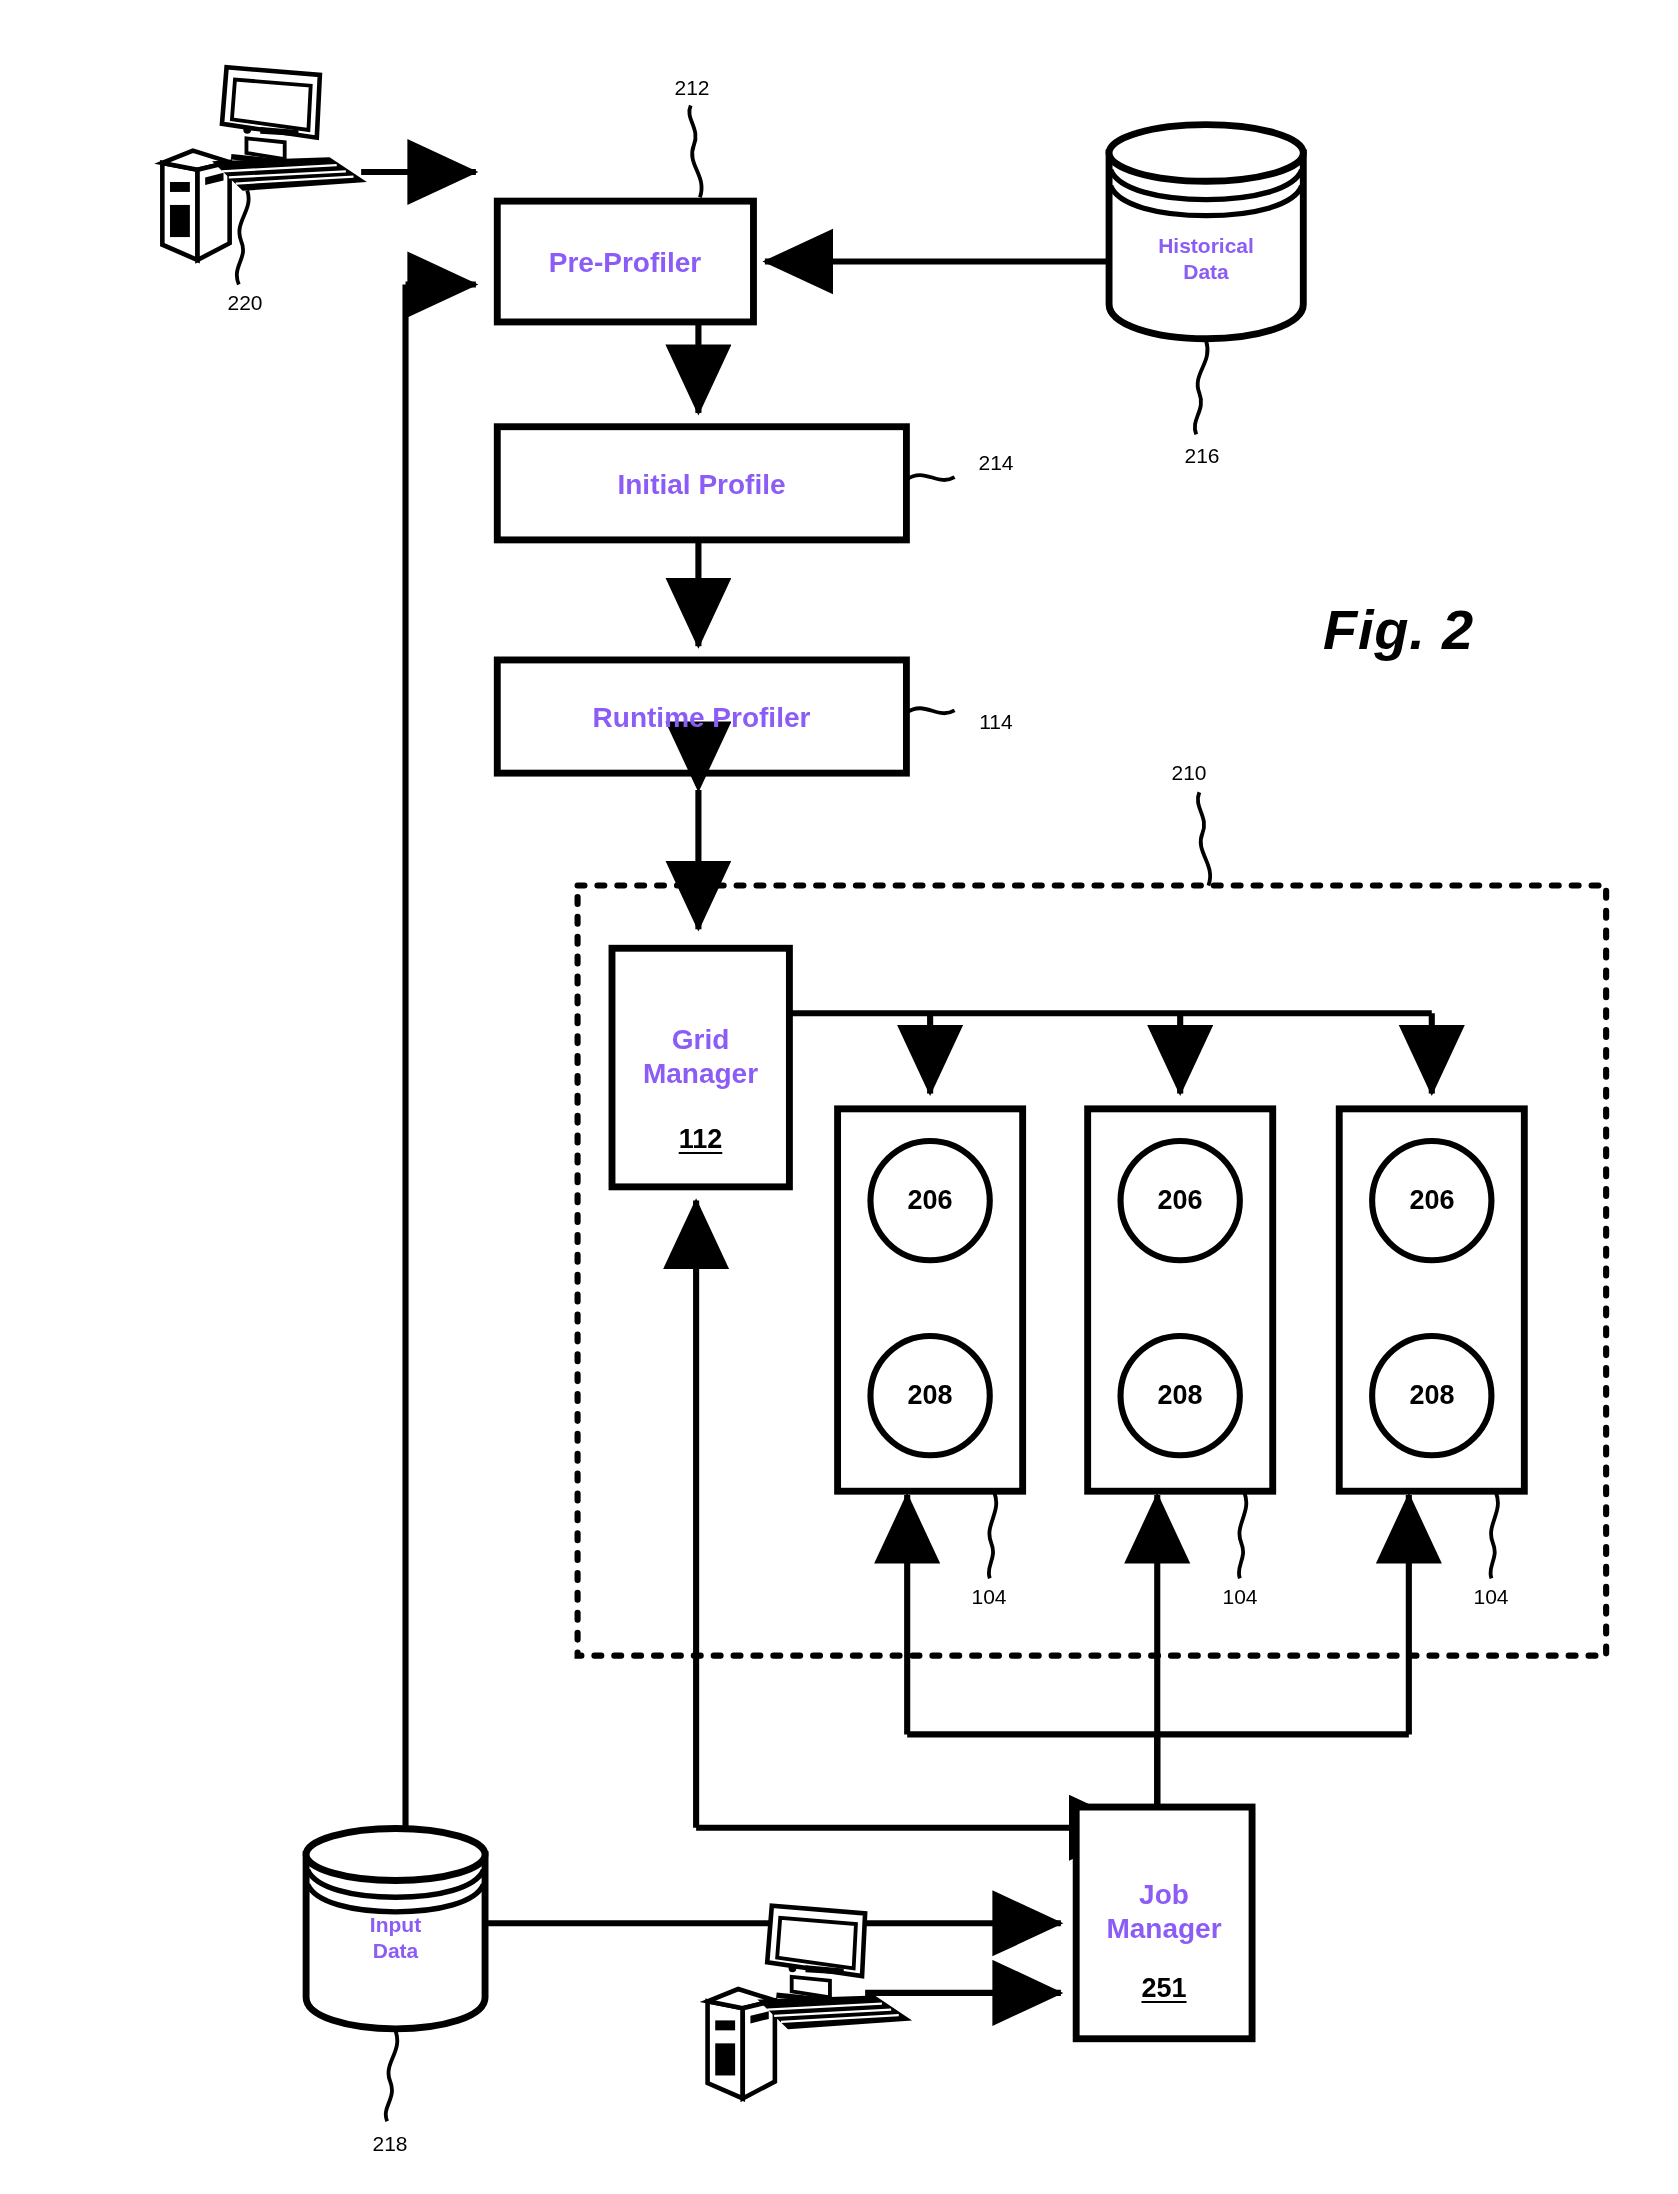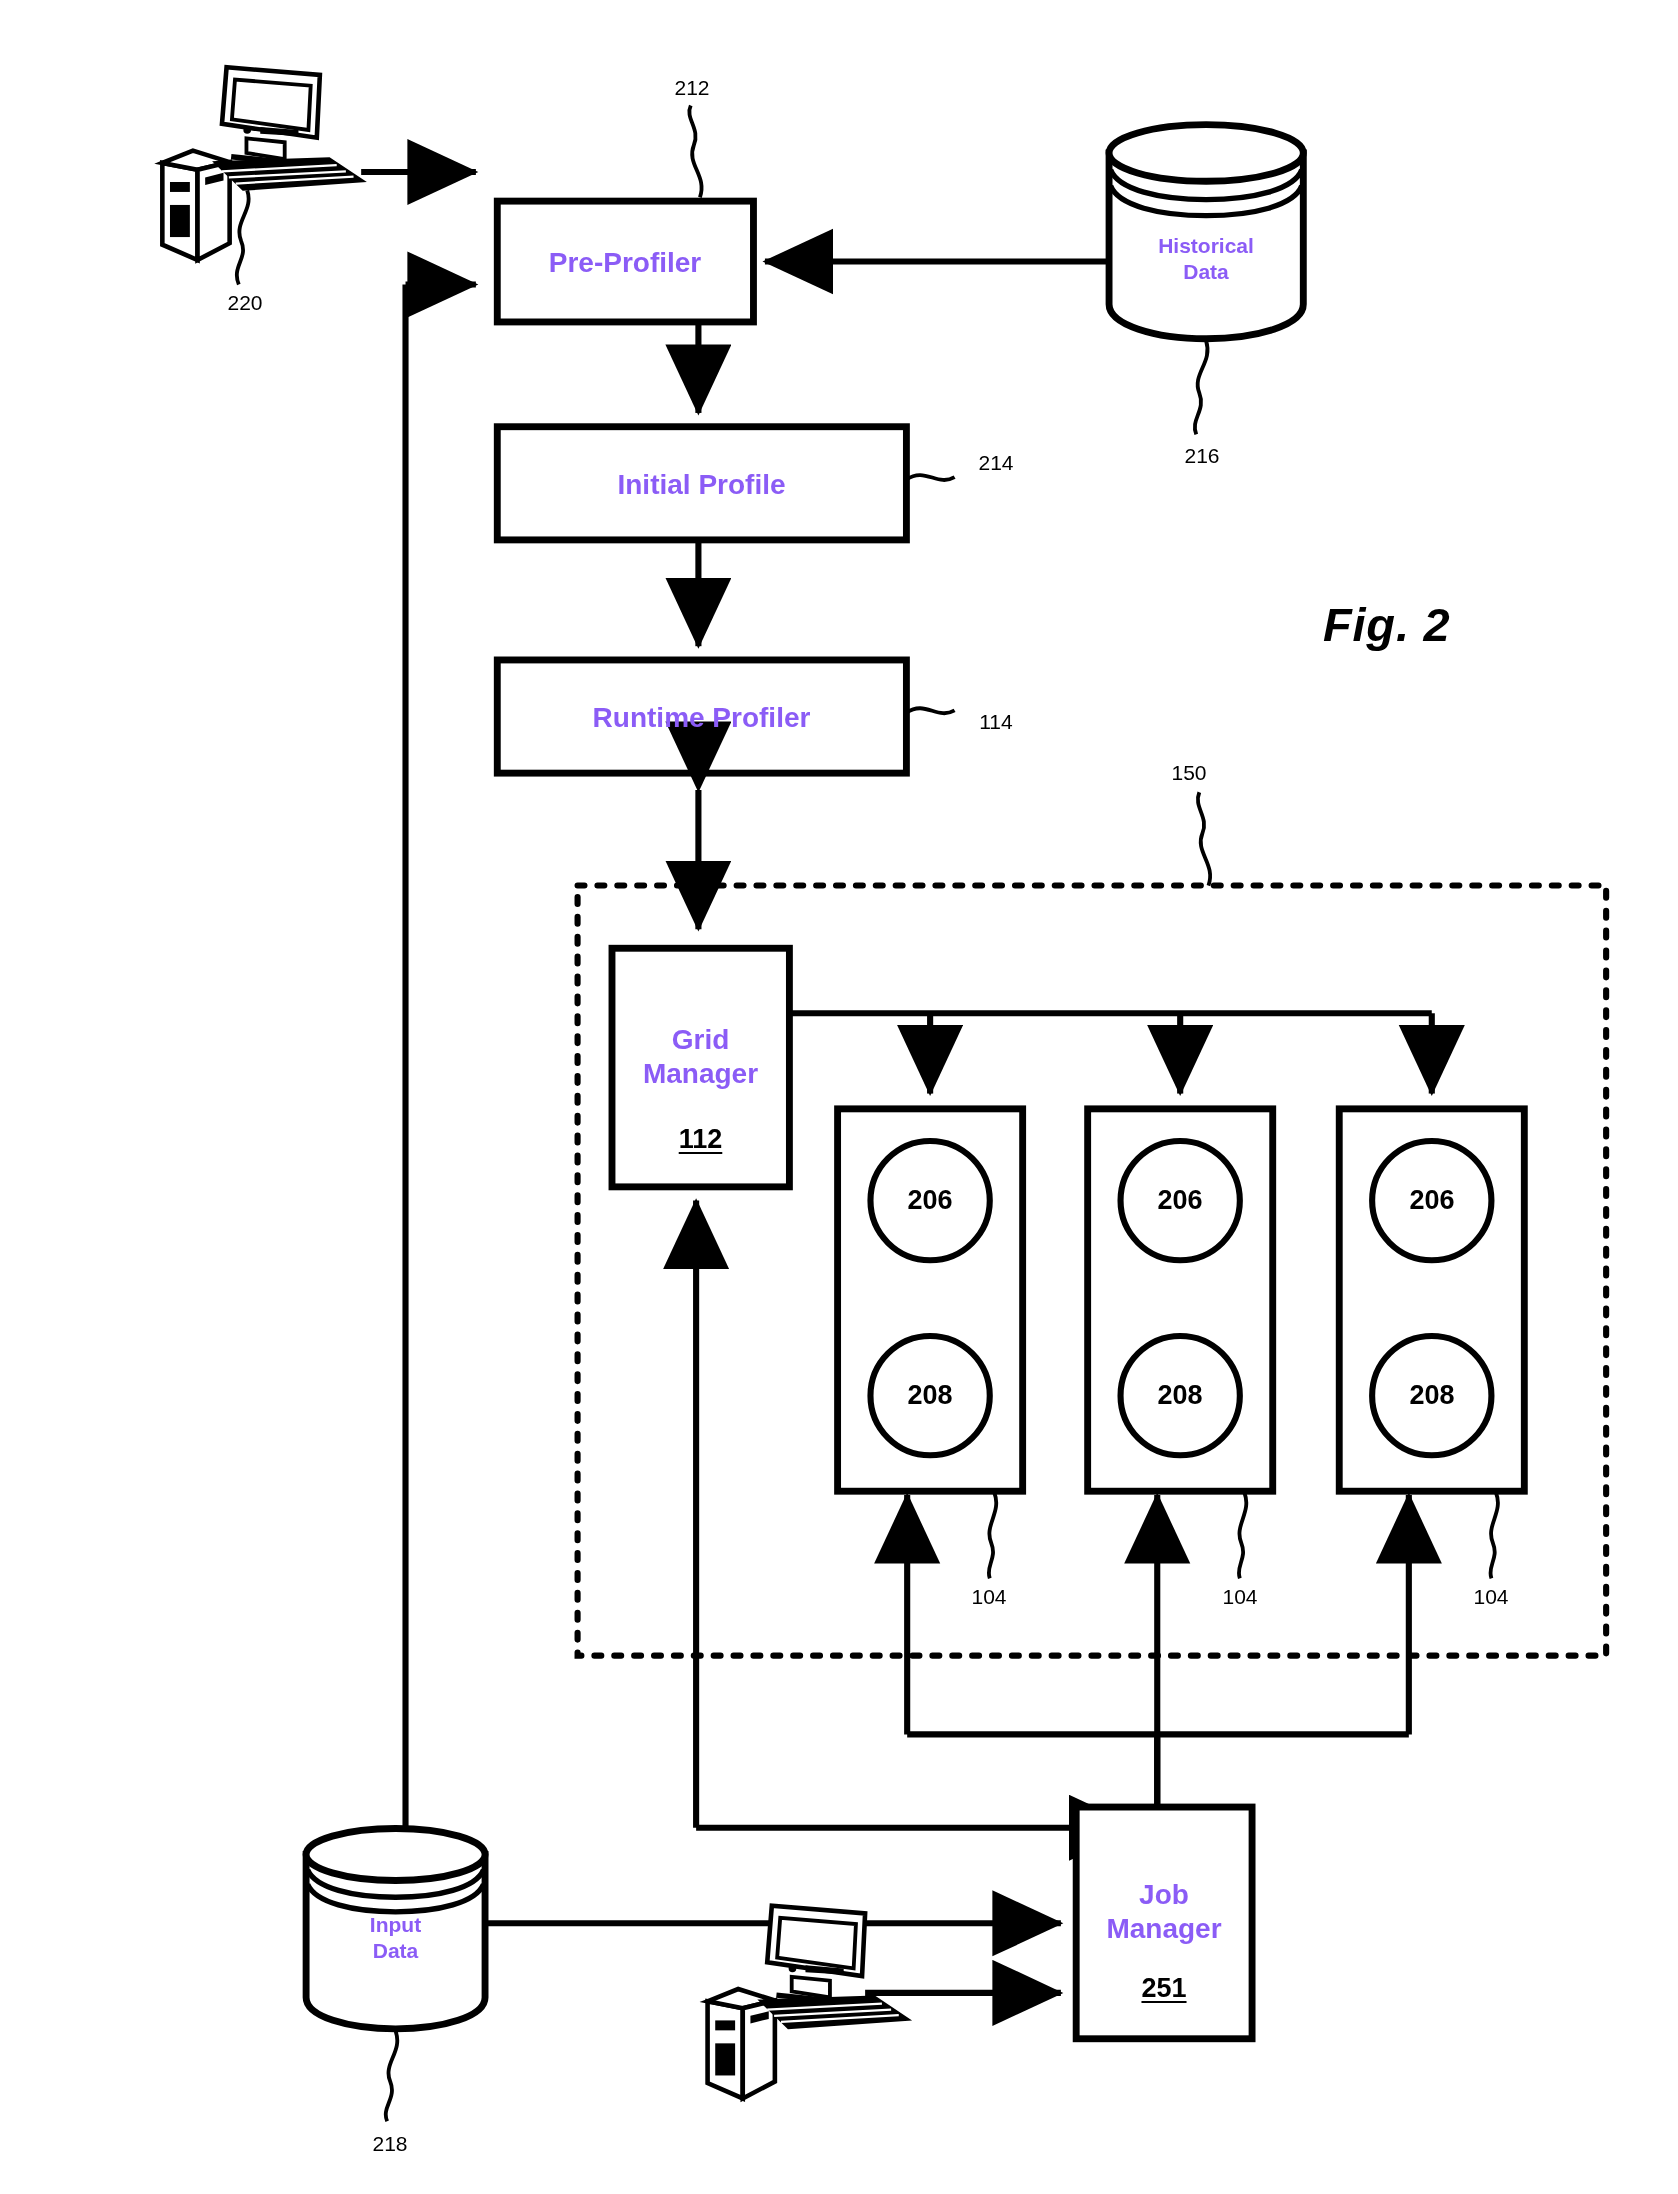--- a/index.html
+++ b/index.html
@@ -10,21 +10,21 @@
   .lbl{position:absolute;font-weight:bold;color:#8b5cf6;text-align:center;
        line-height:1.22;white-space:pre-line;}
   .refnum{position:absolute;color:#000;font-weight:normal;text-align:center;
           font-family:"Liberation Sans","DejaVu Sans",sans-serif;}
   .boxtitle{font-size:28px;}
   .cyl-label{font-size:21px;}
   .unum{font-size:27px;font-weight:bold;text-decoration:underline;
         text-underline-offset:3.8px;}
   .circnum{font-size:27px;font-weight:bold;
            text-underline-offset:3.8px;}
-  .figlabel{position:absolute;font-style:italic;font-weight:bold;font-size:47px;
+  .figlabel{position:absolute;font-style:italic;font-weight:bold;font-size:56px;
             color:#000;letter-spacing:0.8px;}
   .ref{font-size:21px;}
 </style>
 </head>
 <body>
 
 <div id="stage">
 
 <svg id="canvas" viewBox="0 0 2195 2869">
   <defs>
@@ -182,21 +182,21 @@
 <div class="lbl cyl-label" style="left:1109px;top:233px;width:194px;">Historical
 Data</div>
 <div class="refnum ref" style="left:1164px;top:444px;width:76px;">216</div>
 
 <div class="lbl boxtitle" style="left:497px;top:468px;width:409px;">Initial Profile</div>
 <div class="refnum ref" style="left:958px;top:451px;width:76px;">214</div>
 
 <div class="lbl boxtitle" style="left:497px;top:701px;width:409px;">Runtime Profiler</div>
 <div class="refnum ref" style="left:958px;top:685px;width:76px;margin-top:25px;">114</div>
 
-<div class="refnum ref" style="left:1147px;top:761px;width:84px;">150</div>
+<div class="refnum ref" style="left:1147px;top:761px;width:84px;">210</div>
 
 <div class="lbl boxtitle" style="left:612px;top:1023px;width:177px;">Grid
 Manager</div>
 <div class="unum" style="position:absolute;left:612px;top:1124px;width:177px;text-align:center;">112</div>
 
 <div class="circnum" style="position:absolute;left:869px;top:1185px;width:122px;text-align:center;">206</div>
 <div class="circnum" style="position:absolute;left:869px;top:1380px;width:122px;text-align:center;">208</div>
 <div class="refnum ref" style="left:951px;top:1585px;width:76px;">104</div>
 
 <div class="circnum" style="position:absolute;left:1119px;top:1185px;width:122px;text-align:center;">206</div>

